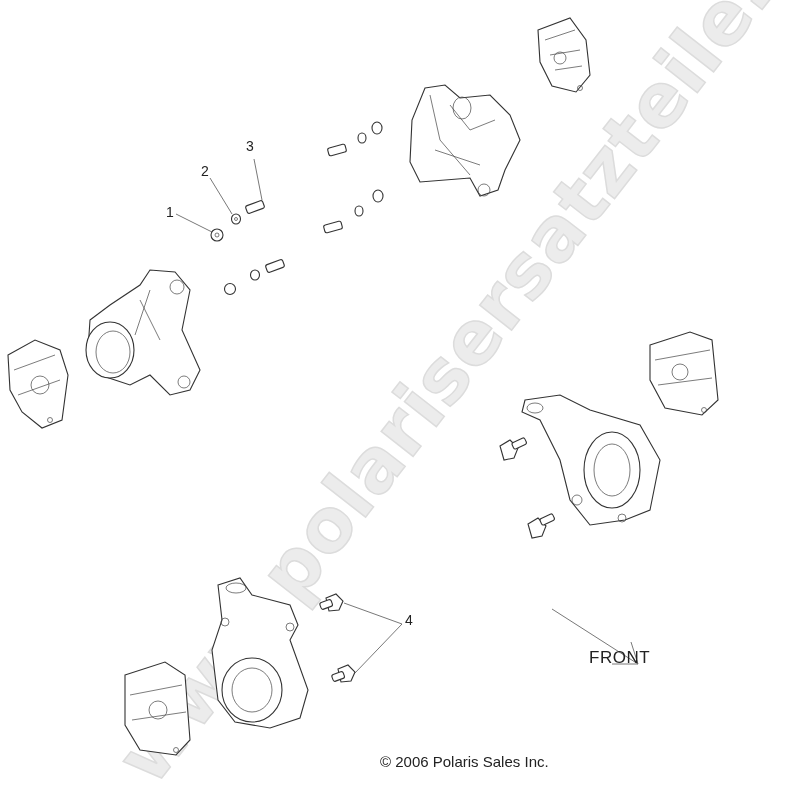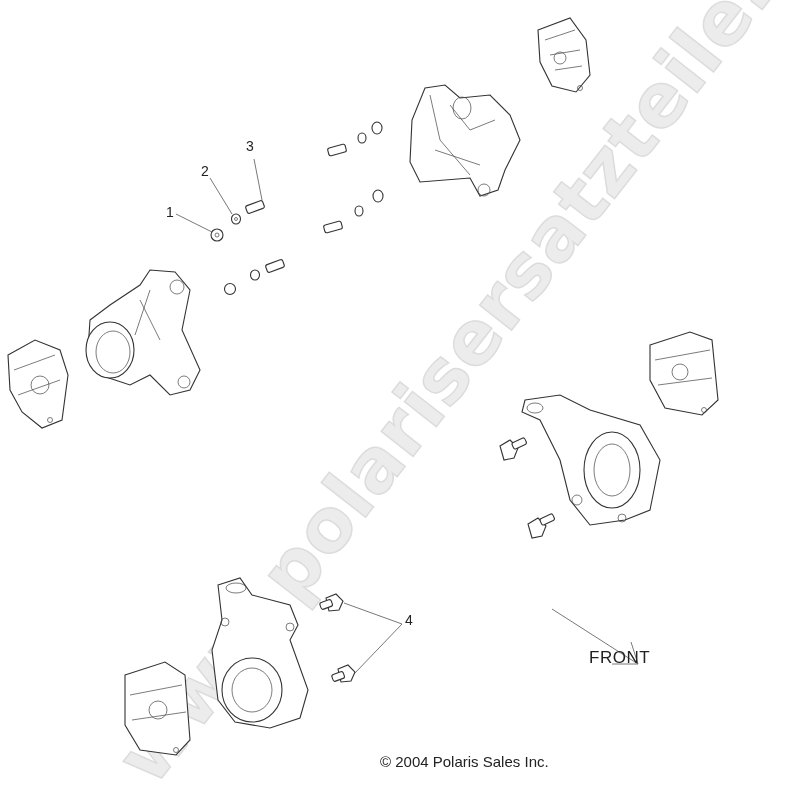--- a/index.html
+++ b/index.html
@@ -137,14 +137,14 @@
       <line class="lead" x1="612" y1="664" x2="638" y2="664"></line>
     </g>
   </svg>
 
   <div class="callout" style="left:166px;top:204px">1</div>
   <div class="callout" style="left:201px;top:163px">2</div>
   <div class="callout" style="left:246px;top:138px">3</div>
   <div class="callout" style="left:405px;top:612px">4</div>
 
   <div class="front-label">FRONT</div>
-  <div class="copyright">© 2004 Polaris Sales Inc.</div>
+  <div class="copyright">© 2006 Polaris Sales Inc.</div>
 </div>
 
 </body></html>

